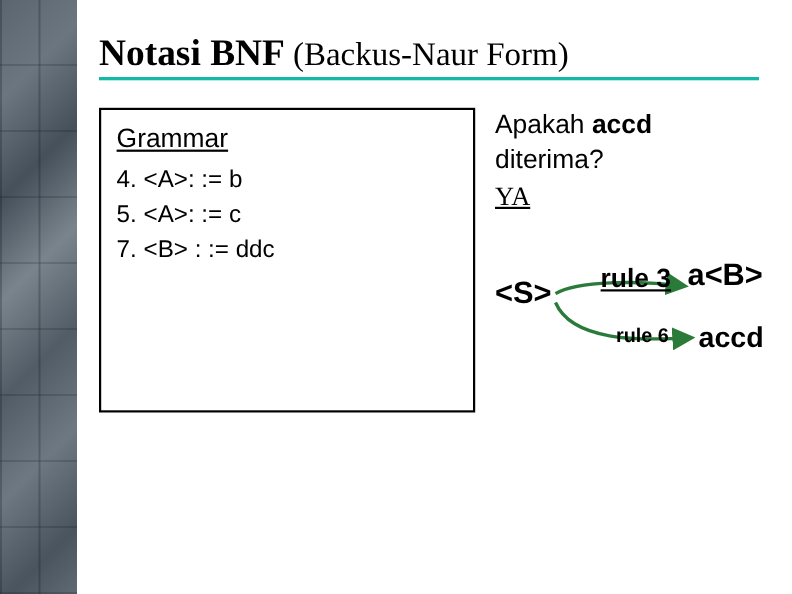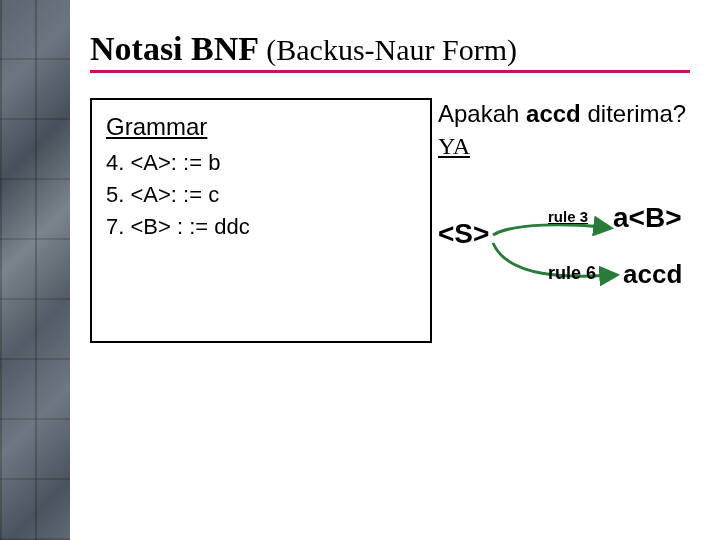--- a/index.html
+++ b/index.html
@@ -3,31 +3,31 @@
 <meta charset="utf-8">
 <style>
   html,body{margin:0;padding:0}
   body{width:720px;height:540px;background:#fff;font-family:Georgia,"Times New Roman",serif;color:#000;position:relative;overflow:hidden}
   .sidebar{position:absolute;left:0;top:0;width:70px;height:540px;background:linear-gradient(135deg,#5a6570 0%,#6b7680 15%,#46505a 30%,#7a848d 45%,#525c66 60%,#6e7882 75%,#4a545e 90%,#606a74 100%);}
   .sidebar::before{content:"";position:absolute;inset:0;background-image:
     linear-gradient(90deg,rgba(0,0,0,.35) 0 2px,transparent 2px 100%),
     linear-gradient(0deg,rgba(0,0,0,.25) 0 2px,transparent 2px 100%);
     background-size:35px 100%,100% 60px;opacity:.6}
   .content{position:absolute;left:70px;top:0;right:0;bottom:0;padding:30px 30px 0 20px}
-  .title{font-family:"Comic Sans MS","Segoe Script",cursive;font-size:34px;font-weight:700;border-bottom:3px solid #be185d;padding-bottom:2px;margin:0 0 25px 0}
+  .title{font-family:"Comic Sans MS","Segoe Script",cursive;font-size:34px;font-weight:700;border-bottom:3px solid #14b8a6;padding-bottom:2px;margin:0 0 25px 0}
   .title .sub{font-family:"Comic Sans MS","Segoe Script",cursive;font-weight:400;font-size:30px}
-  .cols{display:flex;gap:6px}
+  .cols{display:flex;gap:18px}
   .grammar-box{border:2px solid #000;padding:10px 14px 14px 14px;width:310px;font-family:Arial,Helvetica,sans-serif;font-size:22px;line-height:1.45}
   .grammar-box .hd{text-decoration:underline;font-size:24px;margin-bottom:2px}
   .right{flex:1;font-family:Arial,Helvetica,sans-serif;font-size:24px;position:relative}
   .question{line-height:1.35;margin-bottom:20px}
   .question .ya{text-decoration:underline;font-family:Georgia,serif}
   .deriv{position:relative;height:160px}
   .sterm{position:absolute;left:0;top:35px;font-size:28px;font-weight:700}
-  .rule3{position:absolute;left:110px;top:25px;font-size:15px;font-weight:700;text-decoration:underline}
+  .rule3{position:absolute;left:96px;top:25px;font-size:24px;font-weight:700;text-decoration:underline}
   .aB{position:absolute;left:175px;top:19px;font-size:28px;font-weight:700}
   .rule6{position:absolute;left:110px;top:80px;font-size:18px;font-weight:700}
   .accd-res{position:absolute;left:185px;top:76px;font-size:26px;font-weight:700}
   svg.arrows{position:absolute;left:0;top:0;width:260px;height:160px;overflow:visible}
 </style>
 </head>
 <body>
 
 <div class="sidebar"></div>
 

